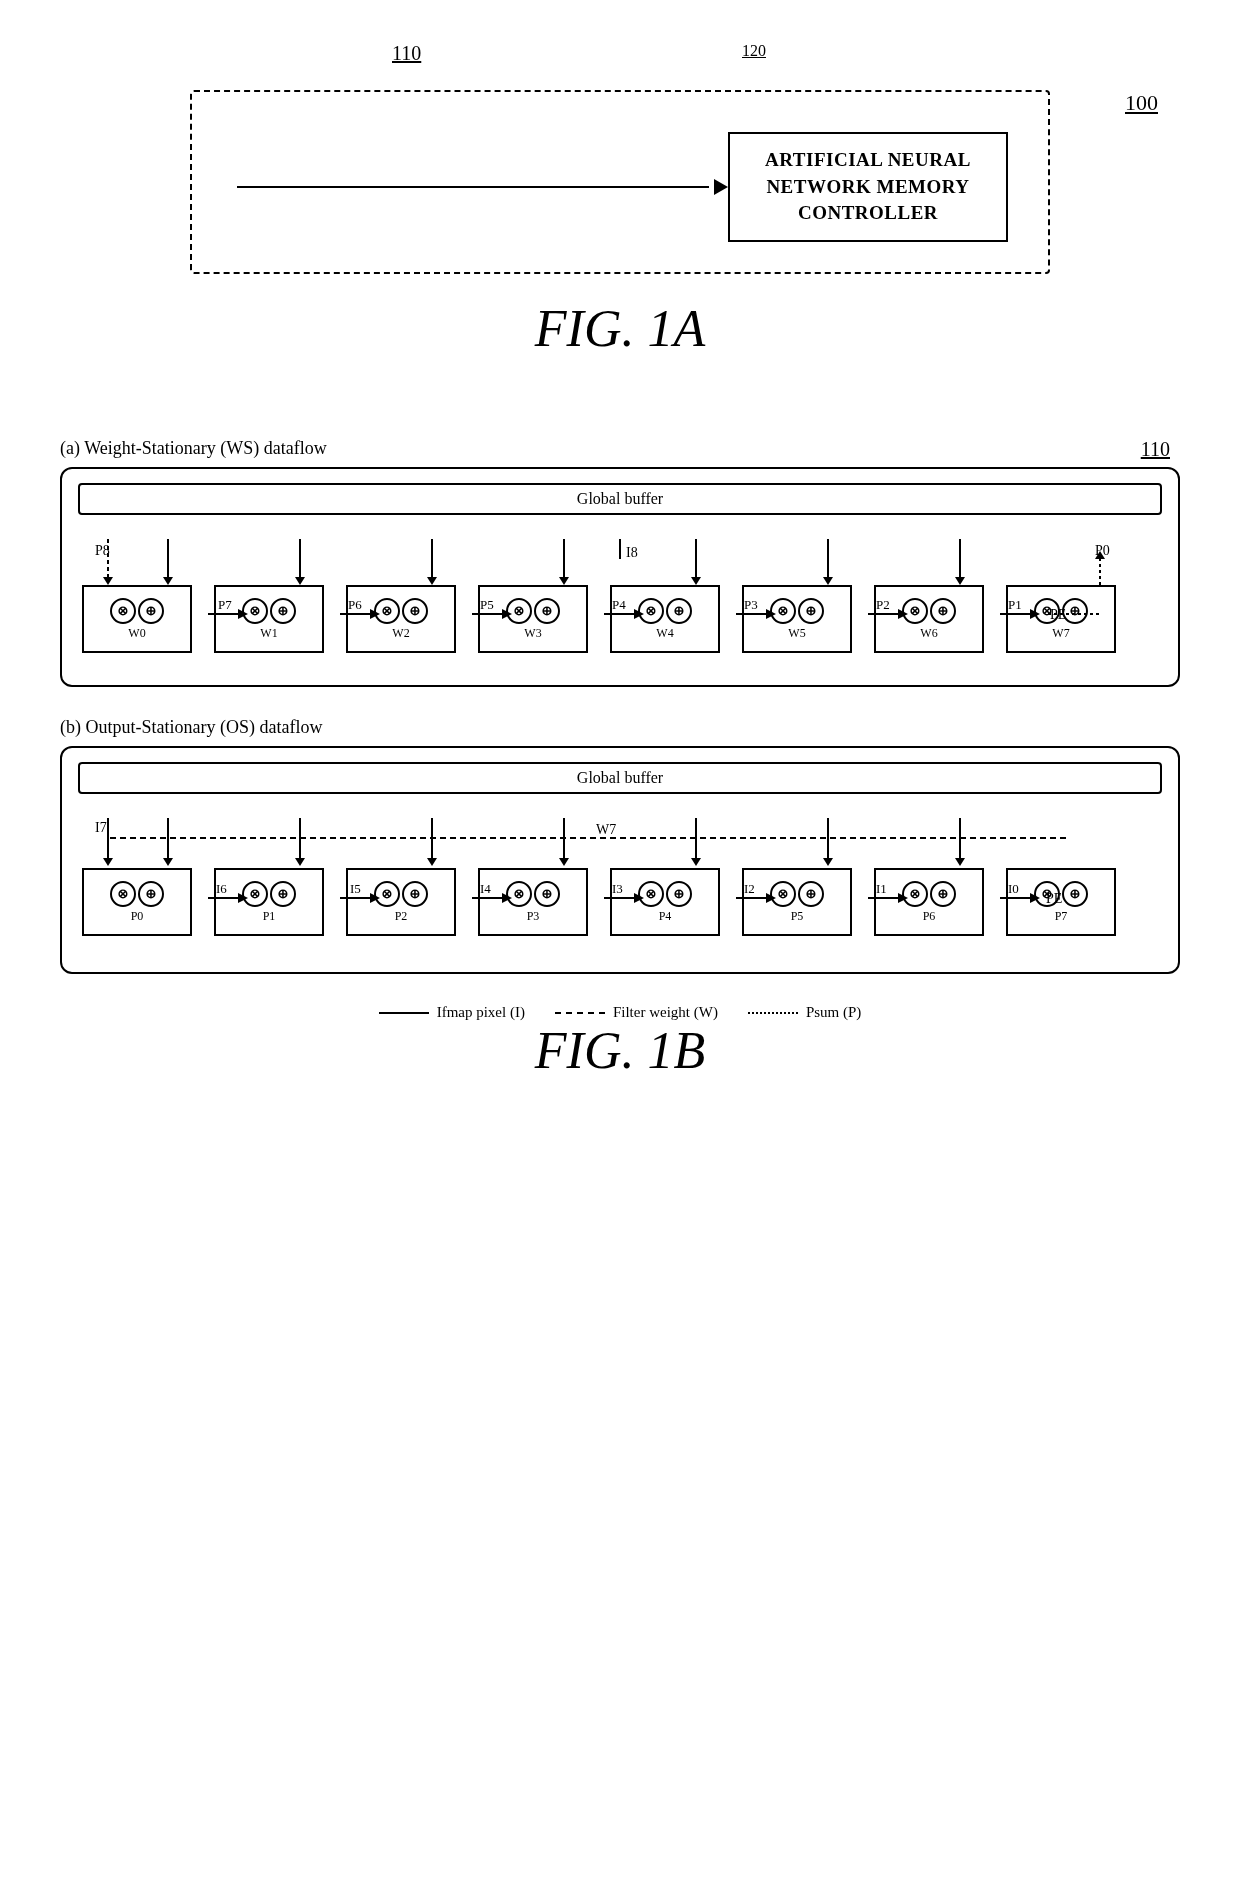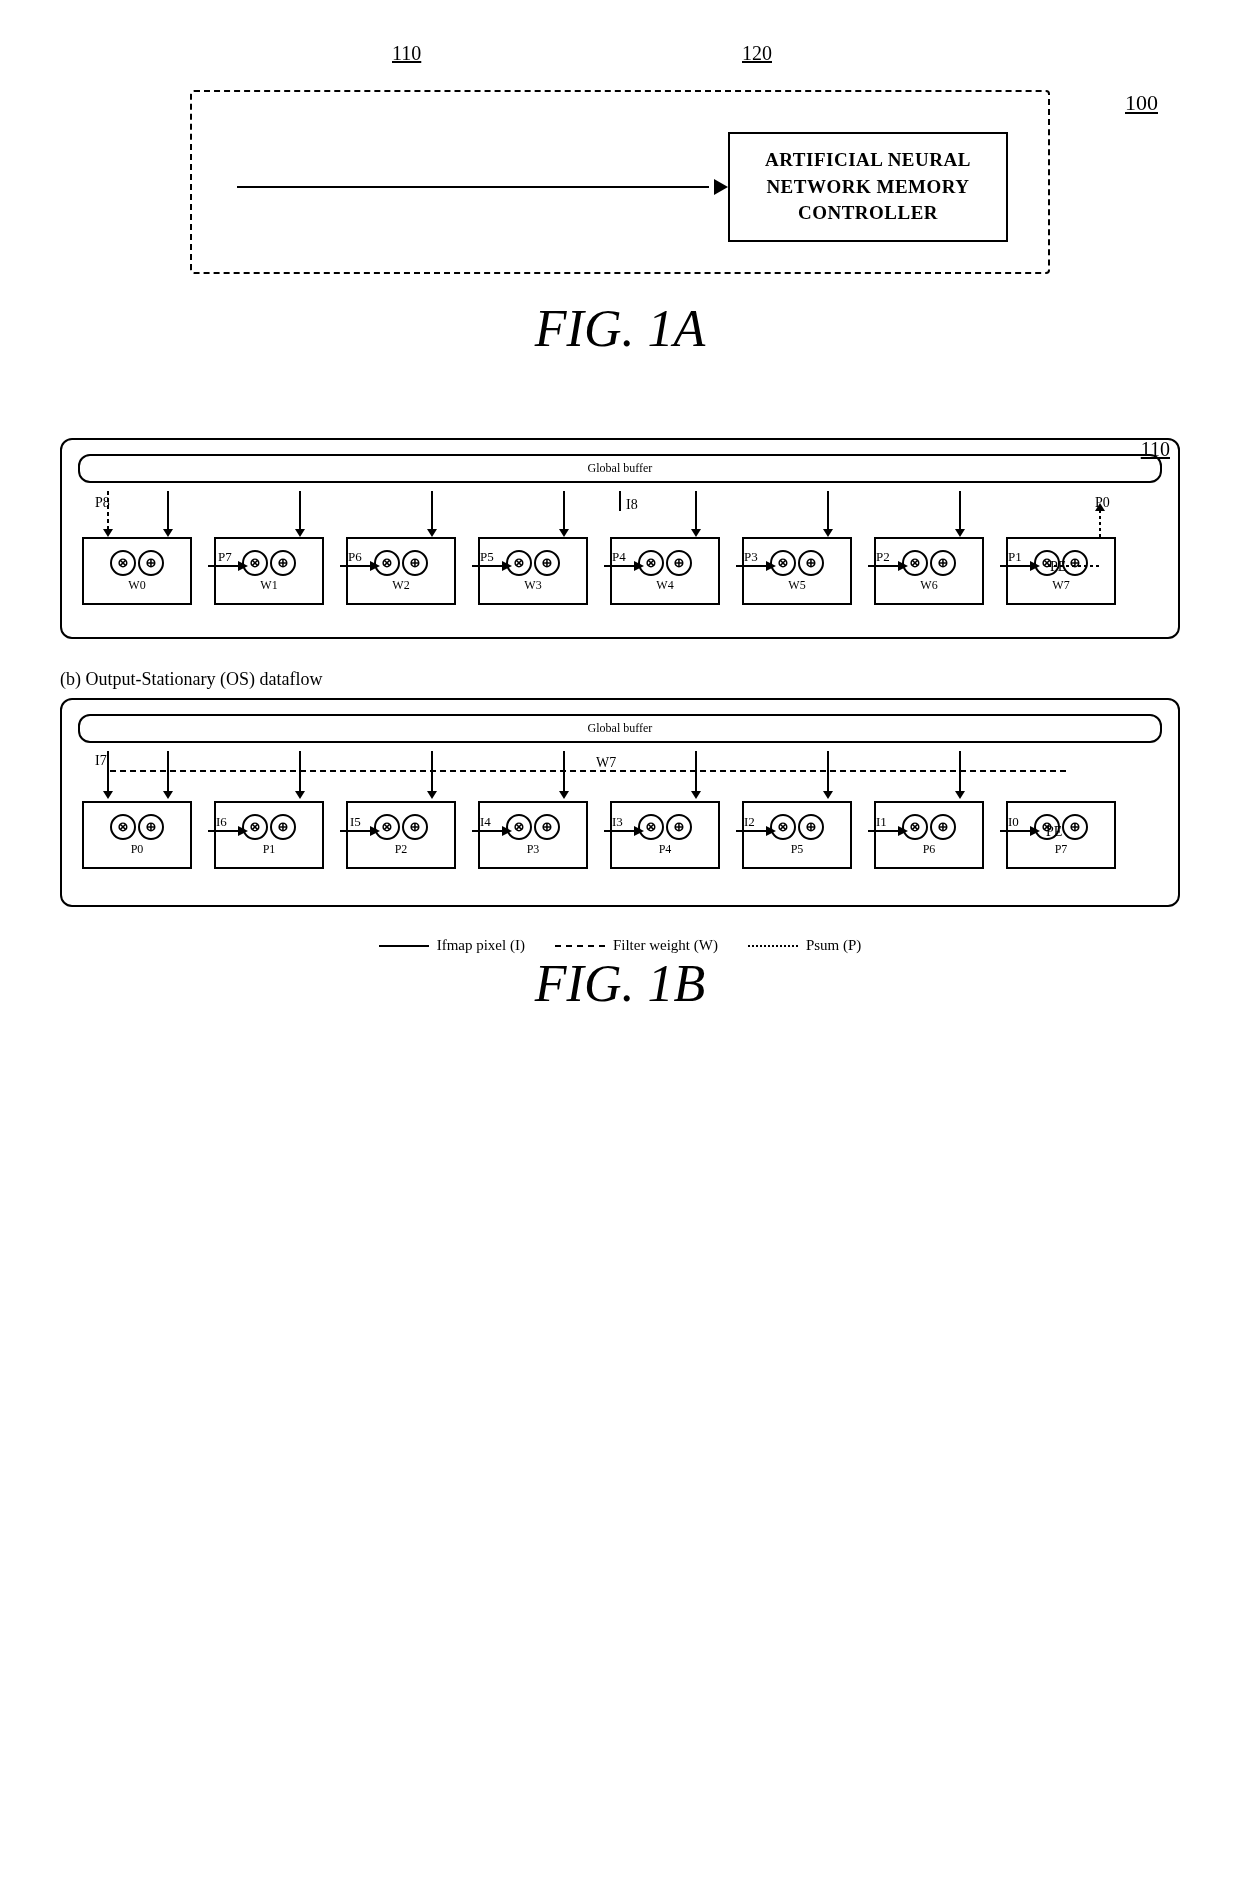--- a/index.html
+++ b/index.html
@@ -59,21 +59,21 @@
       top: -50px;
       left: 200px;
       font-size: 20px;
       text-decoration: underline;
     }
 
     .block-label-120 {
       position: absolute;
       top: -50px;
       left: 550px;
-      font-size: 20px;
+      font-size: 16px;
       text-decoration: underline;
     }
 
     .processor-box {
       border: 2px solid #000;
       width: 260px;
       height: 100px;
       display: flex;
       align-items: center;
       justify-content: center;
@@ -150,26 +150,26 @@
       border: 2px solid #000;
       border-radius: 12px;
       padding: 14px 16px 16px 16px;
       position: relative;
       width: 100%;
       margin-bottom: 30px;
     }
 
     .global-buffer-box {
       border: 2px solid #000;
-      border-radius: 12px;
+      border-radius: 4px;
       text-align: center;
       padding: 5px 10px;
-      font-size: 12px;
+      font-size: 16px;
       width: 100%;
-      margin-bottom: 10px;
+      margin-bottom: 26px;
     }
 
     .pe-box {
       border: 2px solid #000;
       width: 98px;
       height: 68px;
       position: relative;
       display: flex;
       flex-direction: column;
       align-items: center;
@@ -273,20 +273,21 @@
         </div>
       </div>
     </div>
 
     <div class="fig1a-label">FIG. 1A</div>
   </div>
 
   <div class="fig1b-section">
     <span class="ref-110-right">110</span>
 
+    <div class="subfig-label" style="margin-top:30px;">(a) Weight-Stationary (WS) dataflow</div>
 
     <div class="dataflow-container ws-diagram">
       <div class="global-buffer-box">Global buffer</div>
 
       <svg width="100%" height="120" viewBox="0 0 1060 120" style="display:block; margin-top:-2px;">
 
         <line x1="18" y1="0" x2="18" y2="38" stroke="#000" stroke-width="2" stroke-dasharray="4,3"></line>
         <polygon points="13,38 23,38 18,46" fill="#000"></polygon>
 
         <line x1="78" y1="0" x2="78" y2="38" stroke="#000" stroke-width="2"></line>

